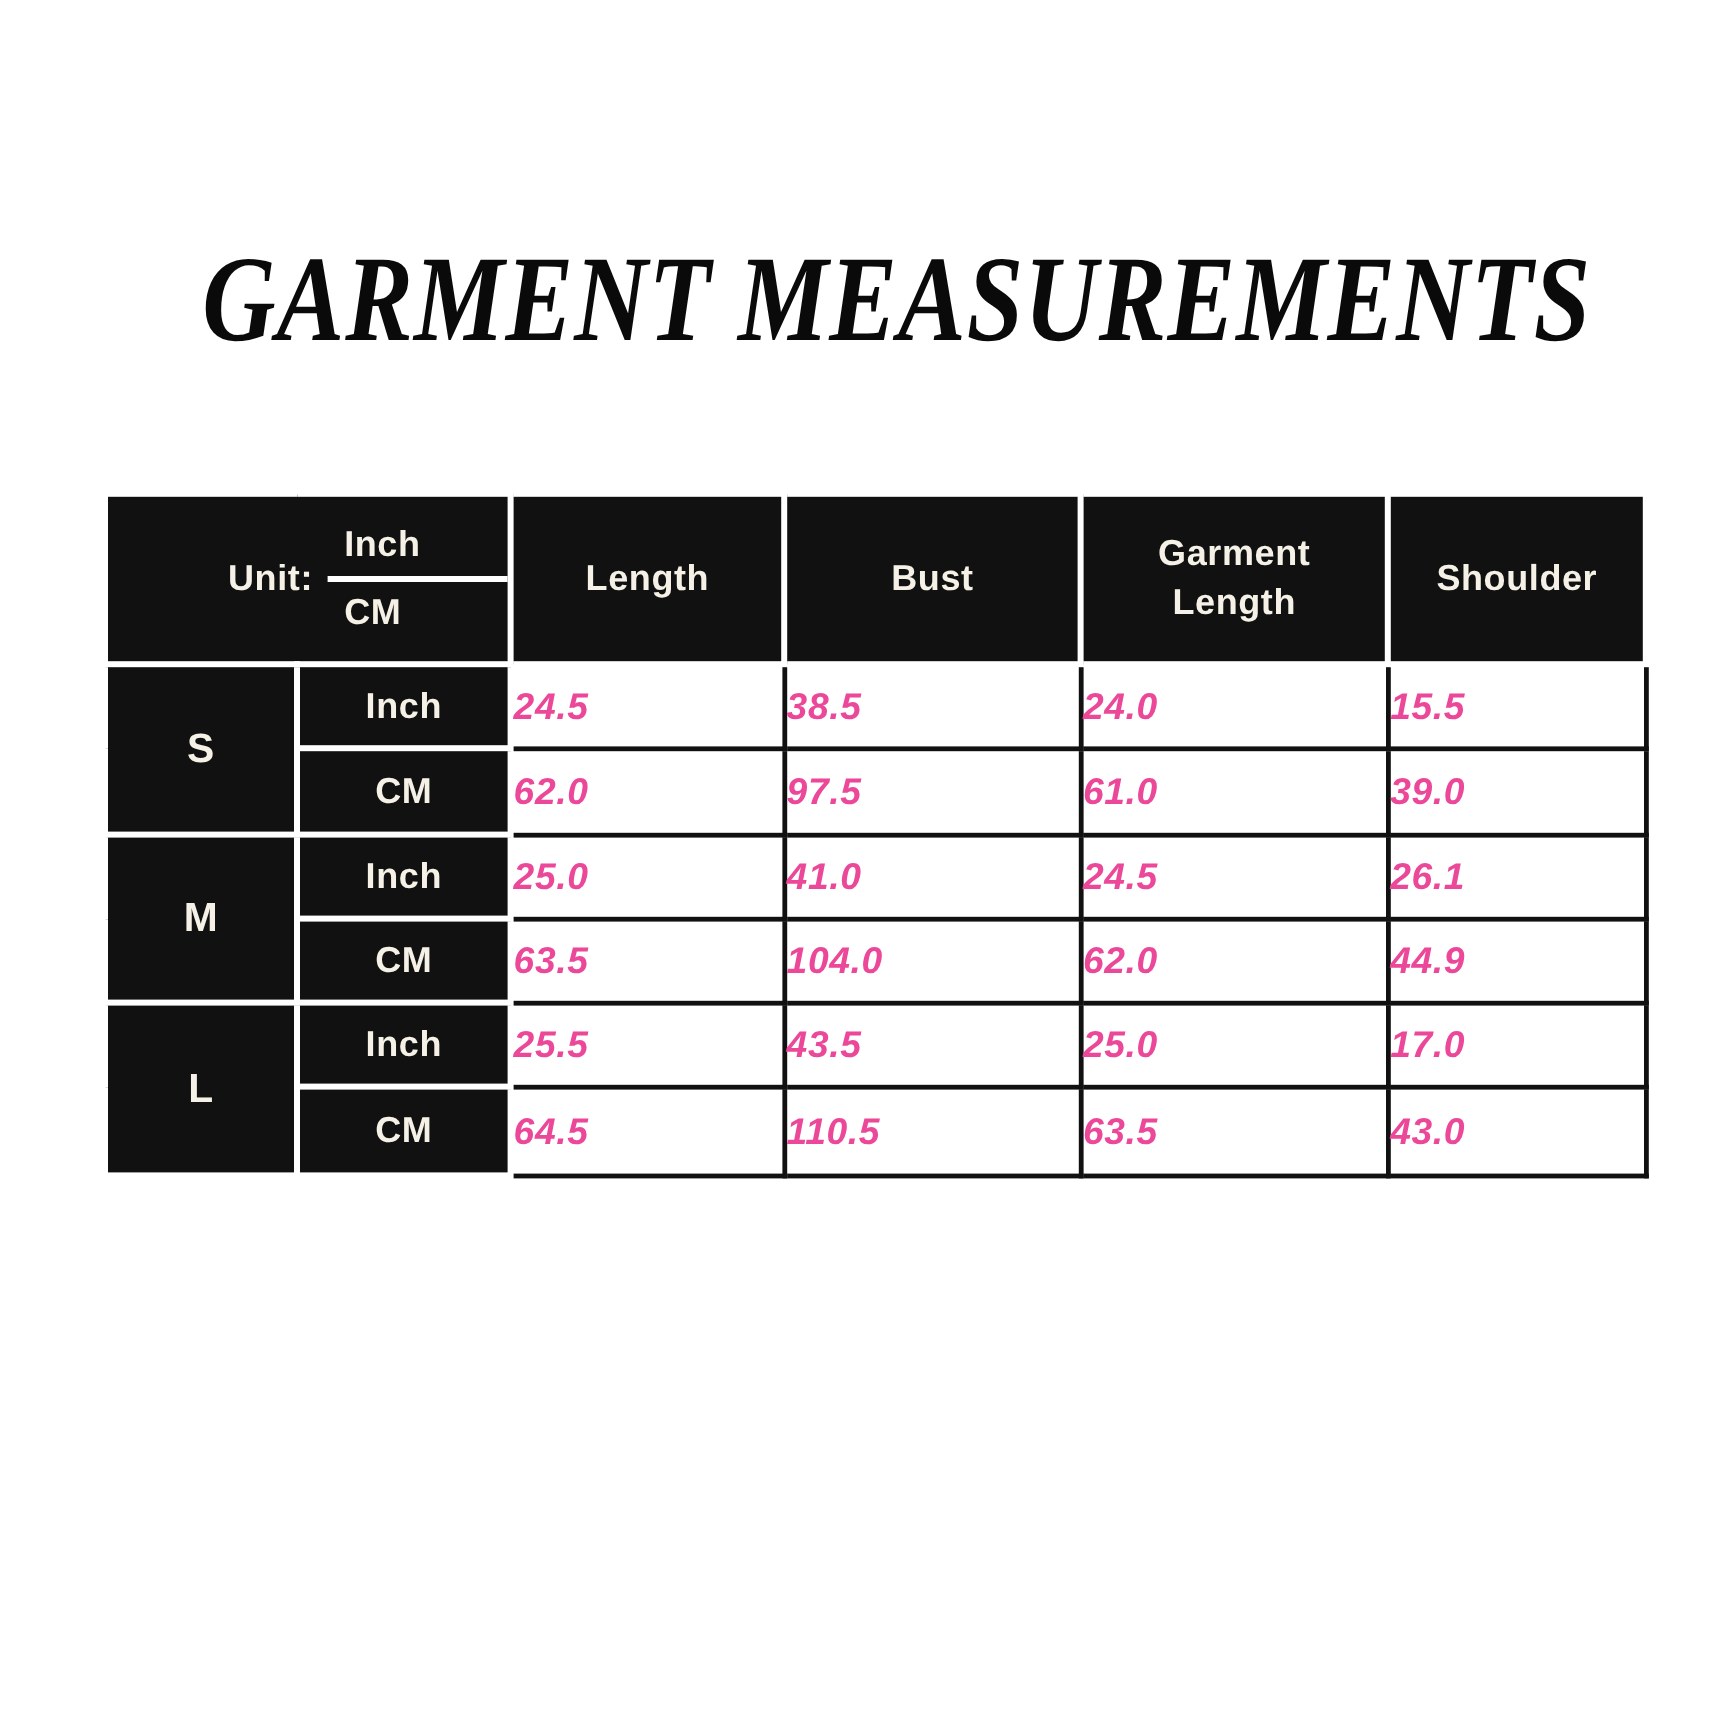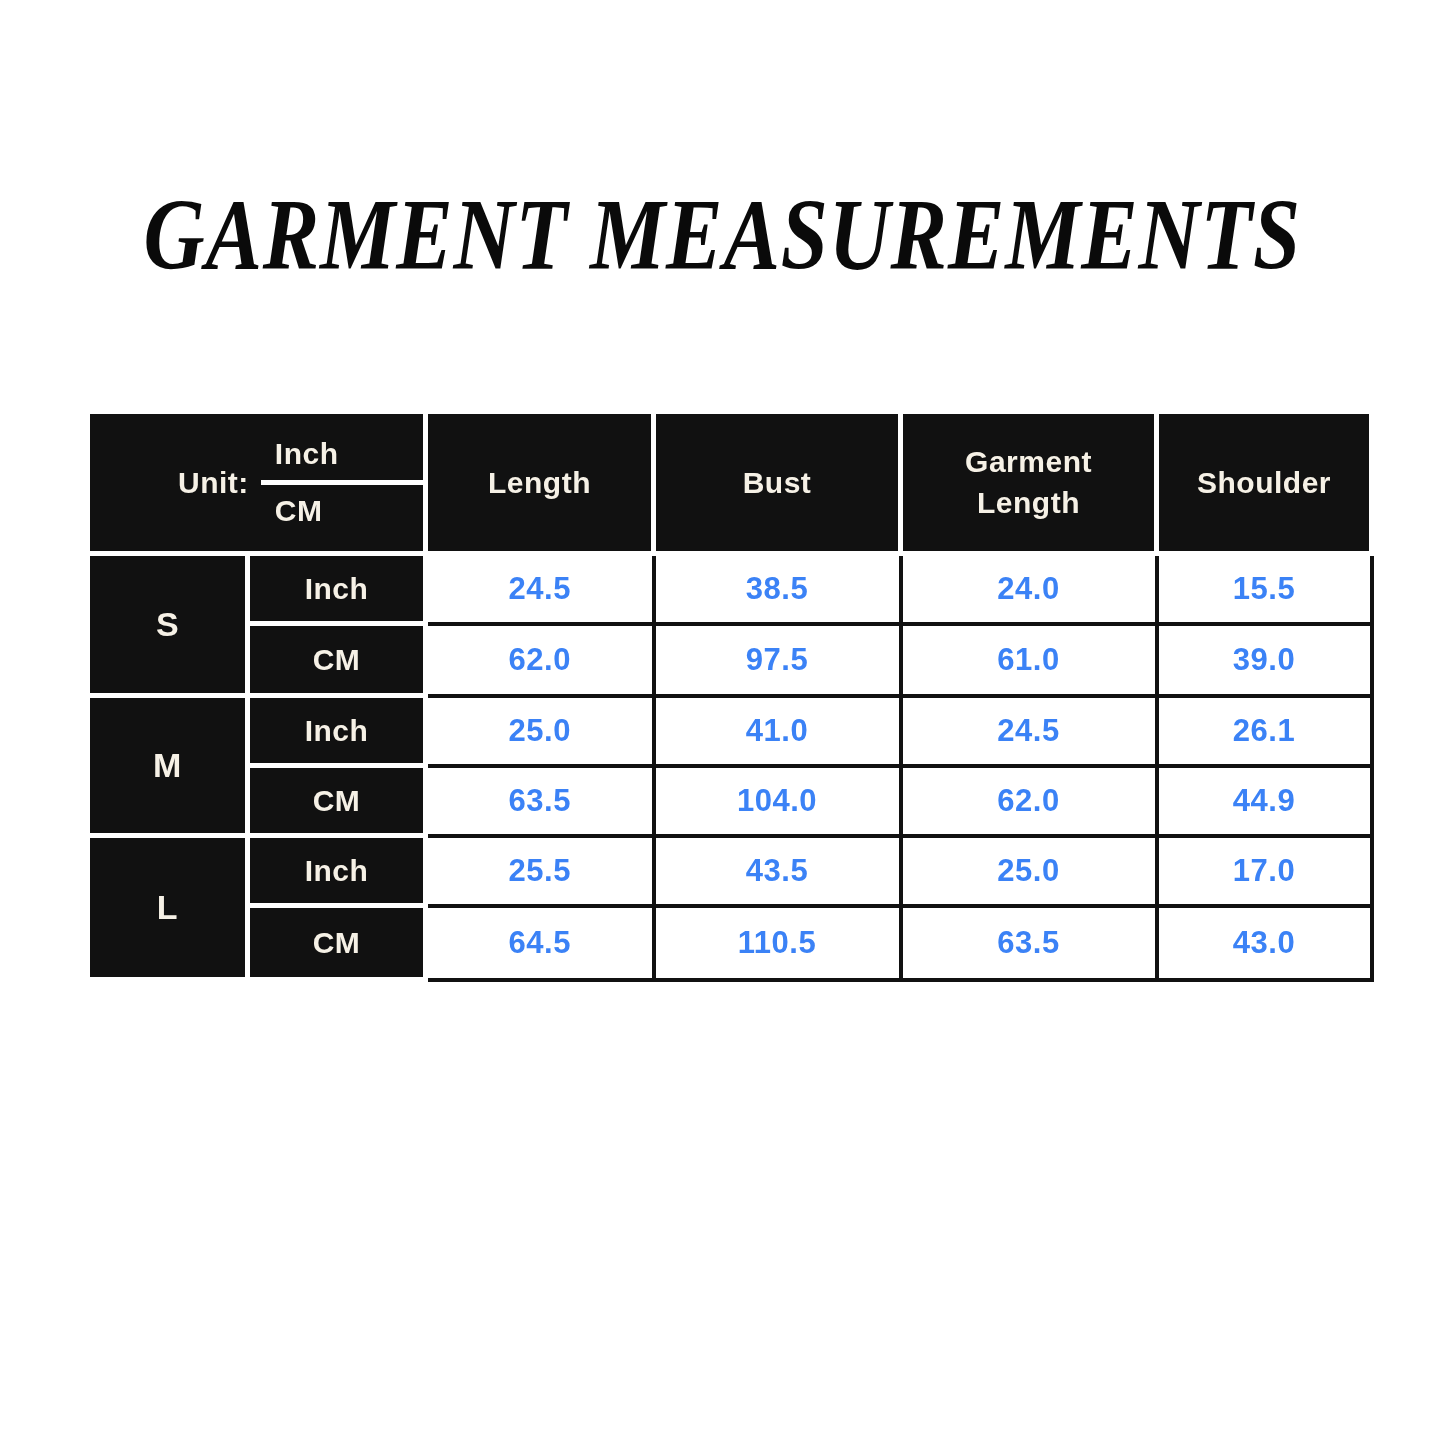--- a/index.html
+++ b/index.html
@@ -8,24 +8,24 @@
     width: 1445px;
     height: 1445px;
     background: #ffffff;
     overflow: hidden;
     font-family: "Liberation Sans", "DejaVu Sans", sans-serif;
   }
 
   
   .title-wrap {
     position: absolute;
-    top: 184px;
+    top: 199px;
     left: 0;
     width: 100%;
-    text-align: center;
+    text-align: right;
   }
   .title-text {
     display: inline-block;
     font-family: "Liberation Serif", "DejaVu Serif", serif;
     font-style: italic;
     font-weight: 700;
     font-size: 102px;
     line-height: 1.0;
     letter-spacing: 1px;
     color: #0a0a0a;
@@ -64,34 +64,36 @@
     text-align: center;
     vertical-align: middle;
     padding: 0;
     letter-spacing: 0.5px;
   }
   th.size-cell { font-size: 34px; }
   th.col-head.sleeve { white-space: pre-line; line-height: 1.35; }
   td.val {
     background: #ffffff;
     border: 4px solid #111111;
-    color: #3b82f6;
+    color: #ec4899;
     font-weight: 700;
     font-size: 31px;
-    text-align: center;
+    text-align: left;
     vertical-align: middle;
     padding: 0;
     letter-spacing: 0.5px;
+    font-style: italic;
   }
 
   
   .unit-inner {
     display: flex;
     align-items: center;
     padding-left: 88px;
+    margin-left: 12px;
   }
   .unit-word {
     font-size: 30px;
     font-weight: 700;
     padding-right: 12px;
     white-space: nowrap;
   }
   .unit-frac {
     flex: 1;
     display: flex;

